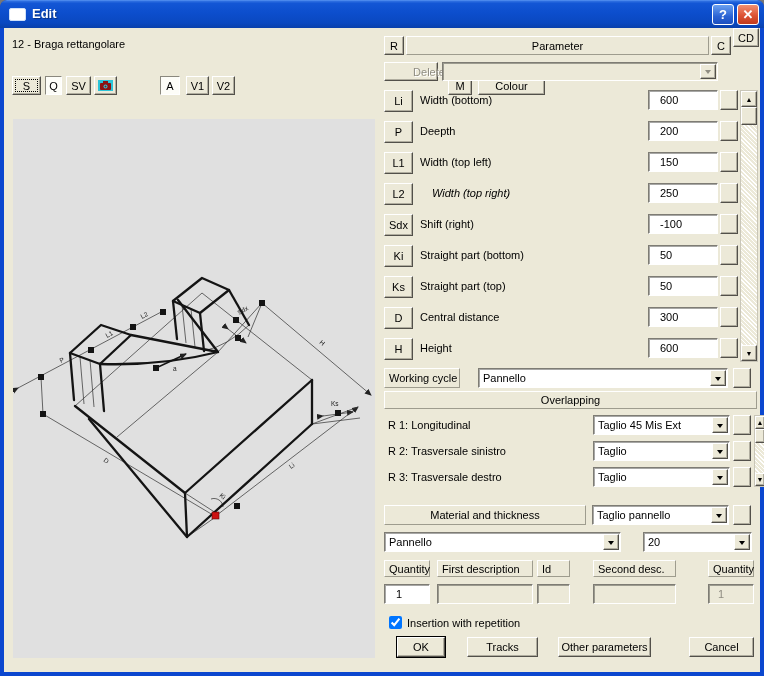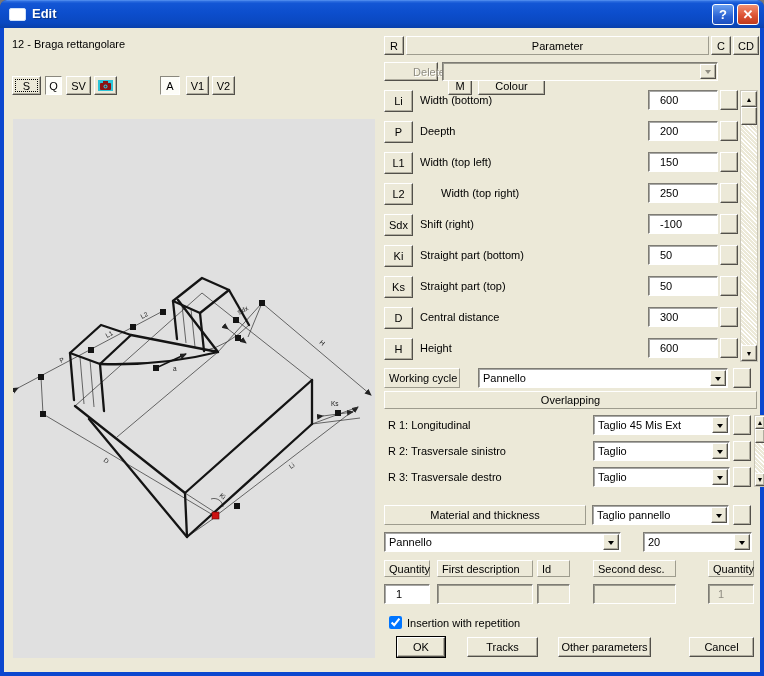--- a/index.html
+++ b/index.html
@@ -186,21 +186,21 @@
           <text transform="translate(278,350) rotate(-37)">Li</text>
           <text transform="translate(206,377) rotate(40)">Ki</text>
           <text transform="translate(160,252)">a</text>
         </g>
       </svg>
     </div>
 
     <div class="btn" style="left:380px;top:8px;width:20px;height:19px;">R</div>
     <div class="hdrbox center" style="left:402px;top:8px;width:303px;height:19px;">Parameter</div>
     <div class="btn" style="left:707px;top:8px;width:20px;height:19px;">C</div>
-    <div class="btn" style="left:729px;top:8px;width:26px;height:19px;">CD</div>
+    <div class="btn" style="left:729px;top:0;width:26px;height:19px;">CD</div>
 
     <div class="btn disabled" style="left:380px;top:34px;width:54px;height:19px;padding-left:36px;">Delete</div>
     <div class="combo disabled" style="left:402px;top:34px;width:312px;height:19px;left:438px;width:276px;">
       <span></span>
       <div class="dd">
           <div class="tri"></div>
         </div>
     </div>
 
     <div class="btn" style="left:380px;top:62px;width:29px;height:22px;">Li</div>
@@ -218,21 +218,21 @@
     <div class="btn sq-btn" style="left:716px;top:93px;width:18px;height:20px;"></div>
 
     <div class="btn" style="left:380px;top:124px;width:29px;height:22px;">L1</div>
     <div class="label" style="left:416px;top:128px;">Width (top left)</div>
     <div class="field" style="left:644px;top:124px;width:70px;height:20px;">
         <input class="raw" value="150" style="">
       </div>
     <div class="btn sq-btn" style="left:716px;top:124px;width:18px;height:20px;"></div>
 
     <div class="btn" style="left:380px;top:155px;width:29px;height:22px;">L2</div>
-    <div class="label" style="left:437px;top:159px;">Width (top right)</div>
+    <div class="label" style="left:428px;top:159px;font-style:italic;">Width (top right)</div>
     <div class="field" style="left:644px;top:155px;width:70px;height:20px;">
         <input class="raw" value="250" style="">
       </div>
     <div class="btn sq-btn" style="left:716px;top:155px;width:18px;height:20px;"></div>
 
     <div class="btn" style="left:380px;top:186px;width:29px;height:22px;">Sdx</div>
     <div class="label" style="left:416px;top:190px;">Shift (right)</div>
     <div class="field" style="left:644px;top:186px;width:70px;height:20px;">
         <input class="raw" value="-100" style="">
       </div>

